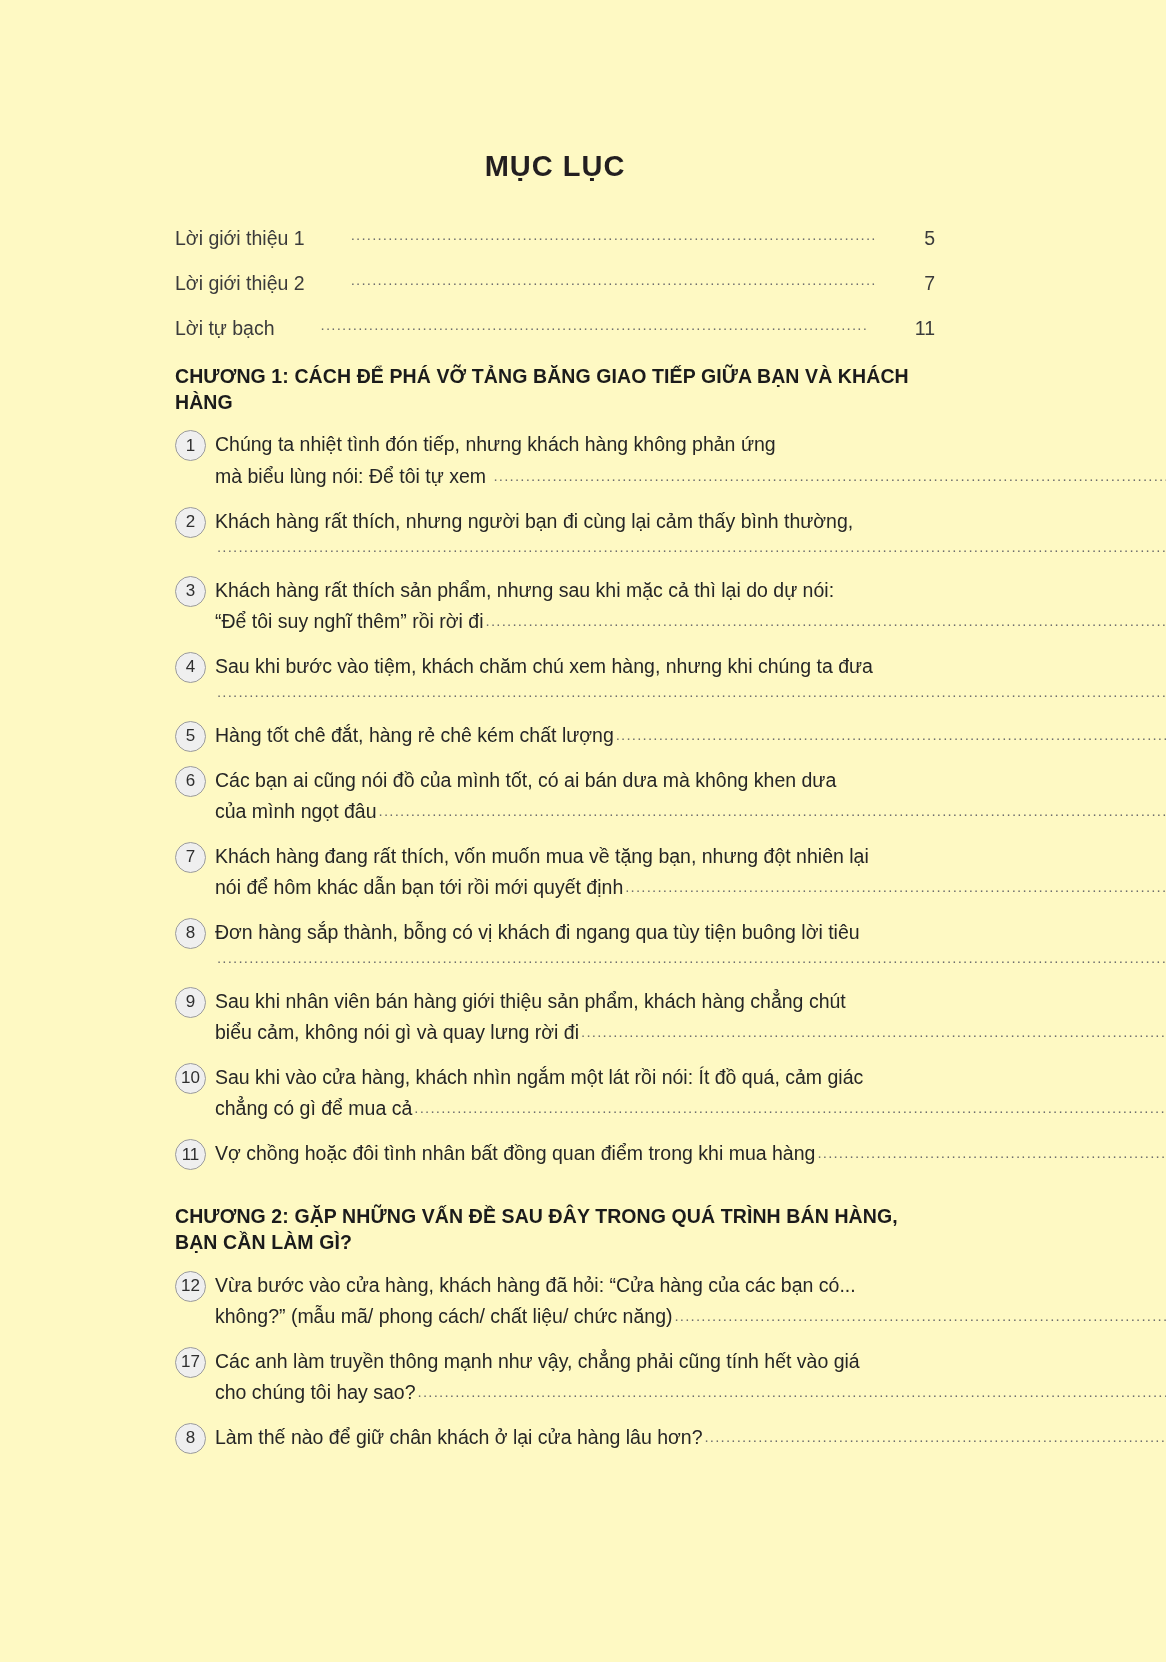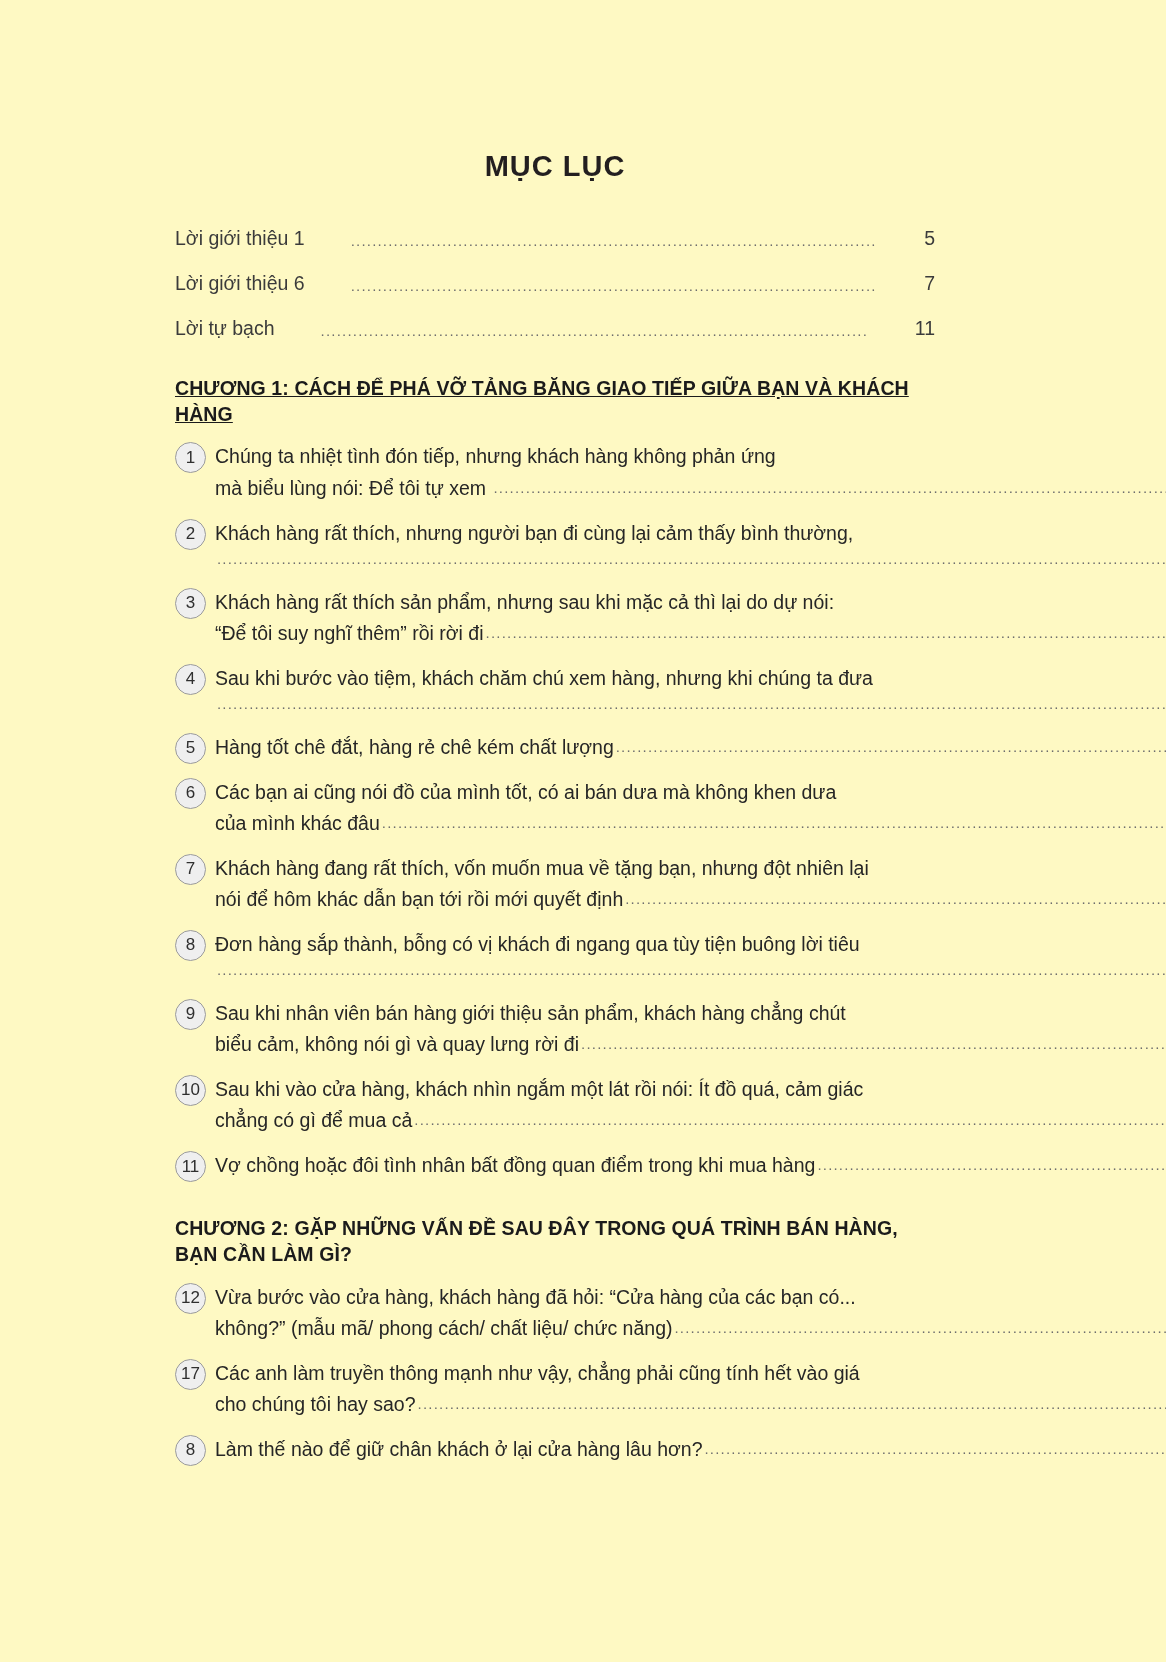--- a/index.html
+++ b/index.html
@@ -30,21 +30,21 @@
     font-size: 29px;
     font-weight: bold;
     letter-spacing: 1px;
     color: #231f20;
     margin: 0 0 44px 0;
   }
 
   
   .front-row {
     display: flex;
-    align-items: flex-end;
+    align-items: flex-start;
     font-size: 19.5px;
     color: #3b3b3b;
     margin-bottom: 22px;
     gap: 44px;
   }
   .front-row .label { white-space: nowrap; }
   .front-row .dots {
     flex: 1 1 auto;
     overflow: hidden;
     white-space: nowrap;
@@ -62,21 +62,21 @@
 
   
   .chapter-heading {
     font-size: 19.5px;
     font-weight: bold;
     color: #1b1b1b;
     line-height: 1.32;
     margin: 34px 0 14px 0;
     letter-spacing: 0.1px;
   }
-  .chapter-heading.first { margin-top: 36px; text-decoration: underline; }
+  .chapter-heading.first { margin-top: 24px; }
 
   
   .entry {
     display: flex;
     align-items: flex-start;
     margin-bottom: 13px;
   }
   .num-badge {
     flex: 0 0 auto;
     width: 31px;
@@ -125,21 +125,21 @@
 
     <h1 class="toc-title">MỤC LỤC</h1>
 
     <div id="front-matter">
         <div class="front-row">
           <span class="label">Lời giới thiệu 1</span>
           <span class="dots">........................................................................................................................................................................................................</span>
           <span class="page-num">5</span>
         </div>
         <div class="front-row">
-          <span class="label">Lời giới thiệu 6</span>
+          <span class="label">Lời giới thiệu 2</span>
           <span class="dots">........................................................................................................................................................................................................</span>
           <span class="page-num">7</span>
         </div>
         <div class="front-row">
           <span class="label">Lời tự bạch</span>
           <span class="dots">........................................................................................................................................................................................................</span>
           <span class="page-num">11</span>
         </div>
       </div>
 
@@ -190,21 +190,21 @@
               <span class="tail-text">Hàng tốt chê đắt, hàng rẻ chê kém chất lượng</span>
               <span class="dots">........................................................................................................................................................................................................</span>
             </div>
           </div>
         </div>
         <div class="entry">
           <div class="num-badge">6</div>
           <div class="entry-body">
             <div class="entry-text">Các bạn ai cũng nói đồ của mình tốt, có ai bán dưa mà không khen dưa</div>
             <div class="tail">
-              <span class="tail-text">của mình khác đâu</span>
+              <span class="tail-text">của mình ngọt đâu</span>
               <span class="dots">........................................................................................................................................................................................................</span>
             </div>
           </div>
         </div>
         <div class="entry">
           <div class="num-badge">7</div>
           <div class="entry-body">
             <div class="entry-text">Khách hàng đang rất thích, vốn muốn mua về tặng bạn, nhưng đột nhiên lại</div>
             <div class="tail">
               <span class="tail-text">nói để hôm khác dẫn bạn tới rồi mới quyết định</span>

